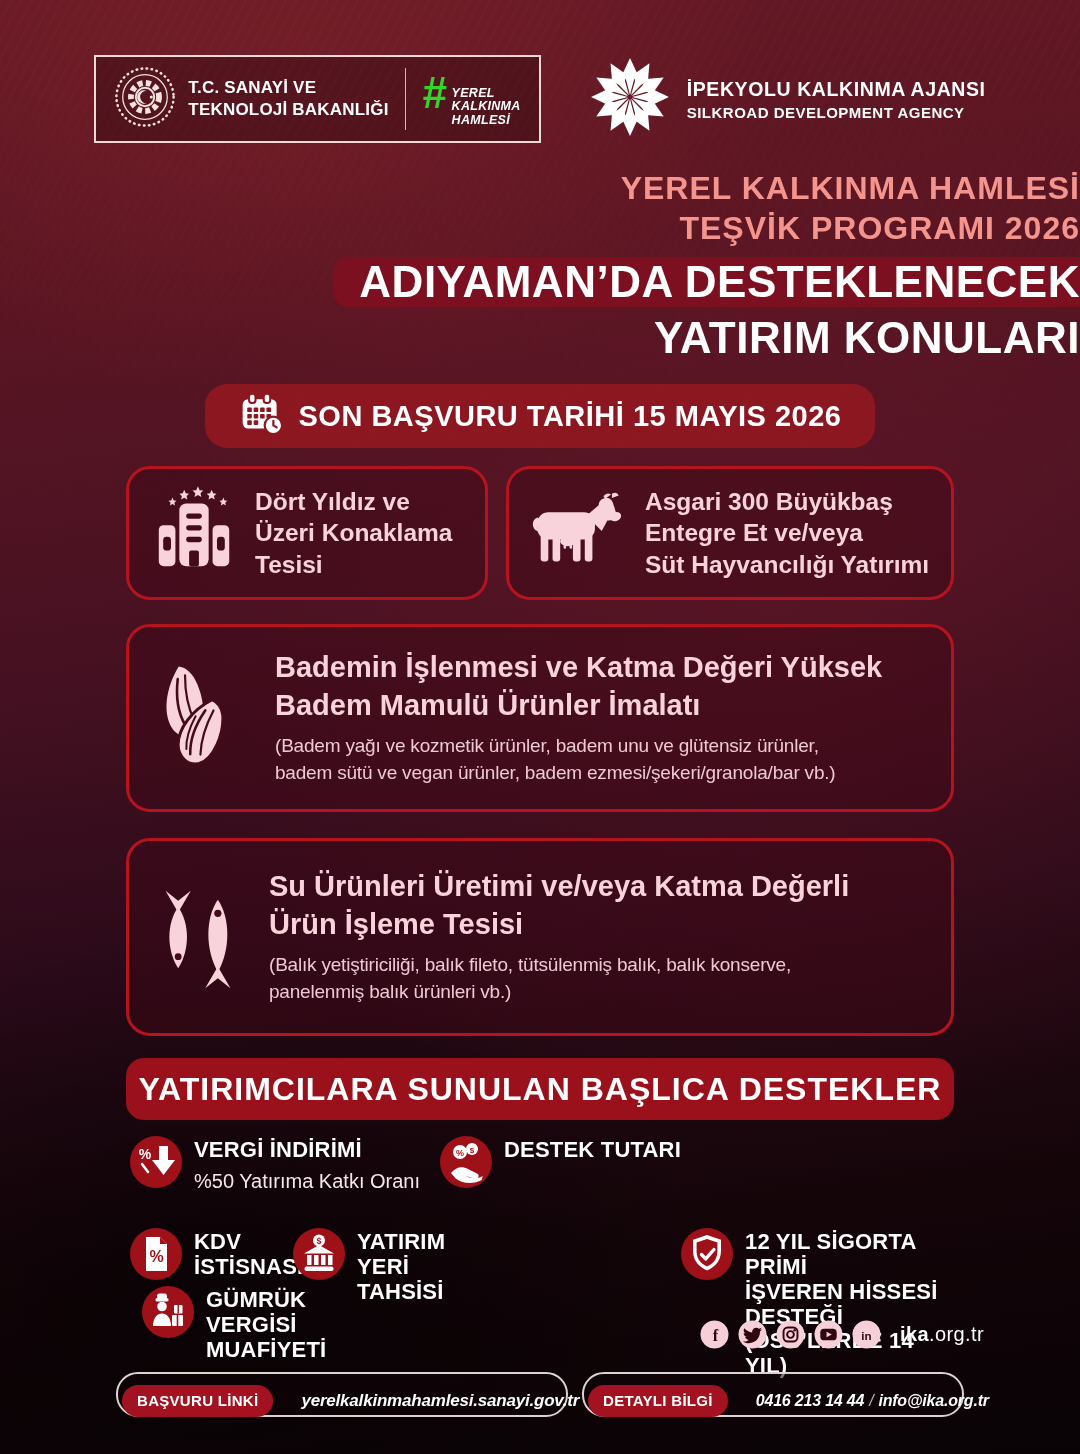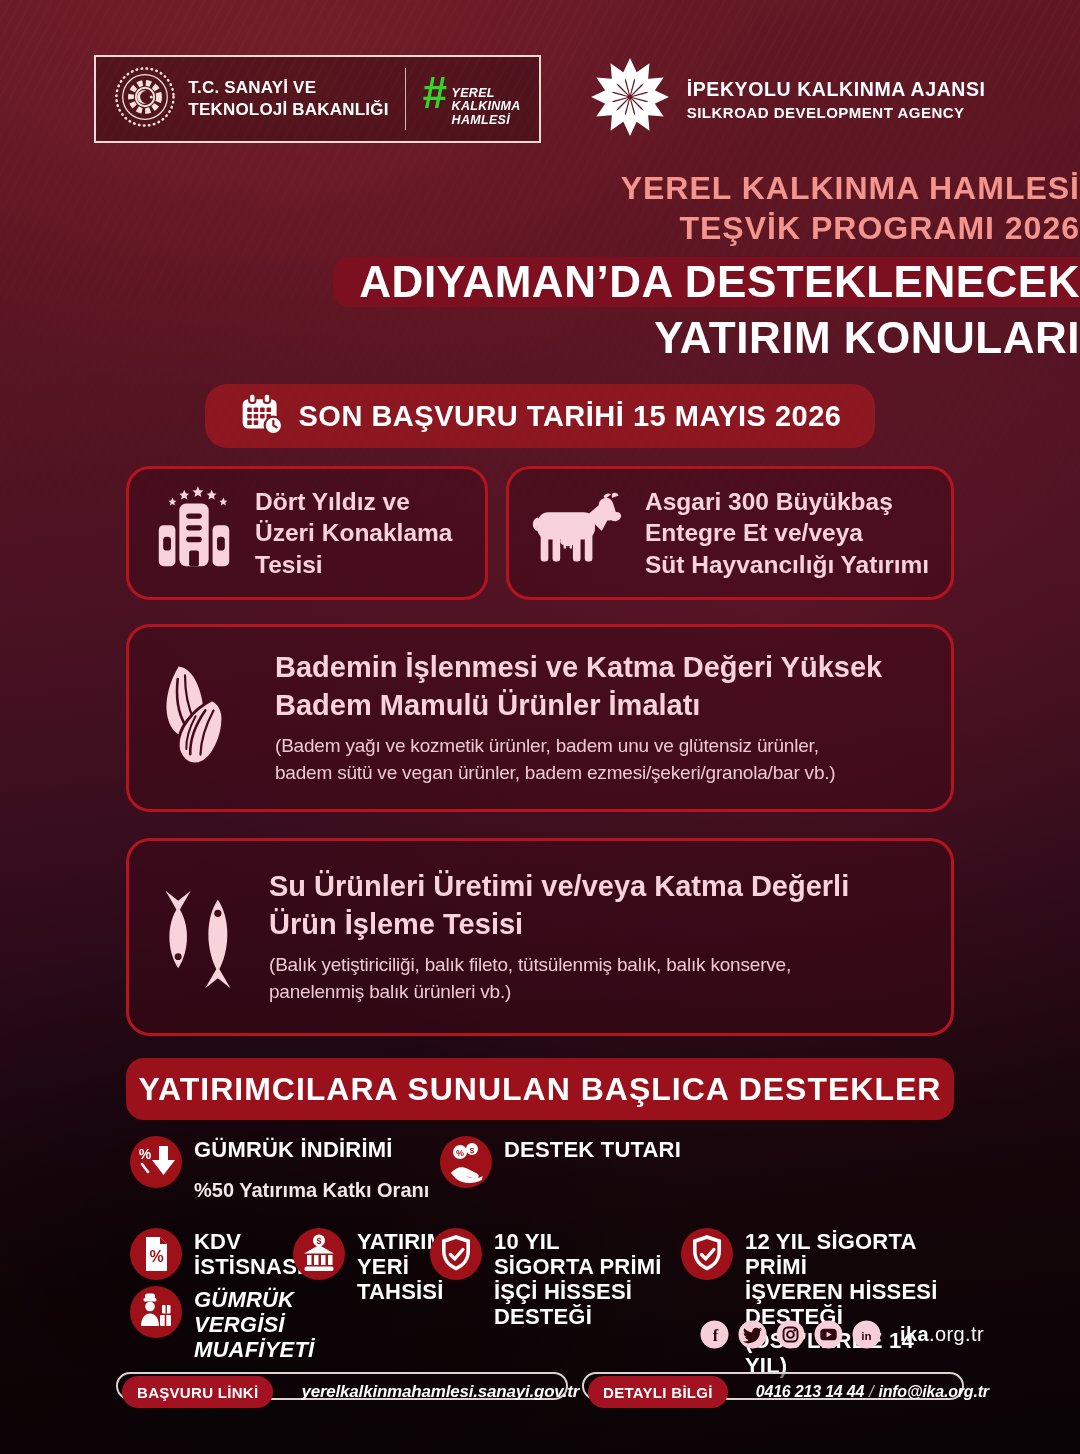--- a/index.html
+++ b/index.html
@@ -55,37 +55,37 @@
   .big-card-sub{font-size:19px;font-weight:400;color:#eec9d3;line-height:1.42;margin-top:9px;
     white-space:pre-line;letter-spacing:-.2px;}
   
   .supports-banner{width:828px;height:62px;margin:22px auto 0;background:#9a101b;border-radius:18px;
     display:flex;align-items:center;justify-content:center;color:#fff;font-size:32px;font-weight:800;
     letter-spacing:1px;box-sizing:border-box;}
   .supports{position:absolute;left:126px;top:1128px;width:828px;height:240px;}
   .sup{position:absolute;display:flex;gap:12px;align-items:flex-start;}
   .badge{flex:0 0 52px;width:52px;height:52px;}
   .sup-title{font-size:22px;font-weight:800;color:#fff;line-height:1.13;letter-spacing:.2px;white-space:pre-line;margin-top:2px;}
-  .sup-desc{font-size:16.5px;font-weight:700;color:#f5e6e8;line-height:1.3;margin-top:14px;white-space:pre-line;letter-spacing:-.3px;}
+  .sup-desc{font-size:16.5px;font-weight:400;color:#f5e6e8;line-height:1.3;margin-top:5px;white-space:pre-line;letter-spacing:-.3px;}
   .sup-desc.big{font-size:20px;letter-spacing:0;}
   .sup-vergi{left:4px;top:8px;}
   .sup-destek{left:314px;top:8px;width:520px;}
   .sup-kdv{left:4px;top:100px;}
   .sup-yatirim{left:167px;top:100px;}
   .sup-sigorta10{left:304px;top:100px;}
   .sup-sigorta12{left:555px;top:100px;justify-content:flex-end;}
-  .sup-gumruk{left:4px;top:158px;font-style:italic;}
+  .sup-gumruk{left:16px;top:158px;}
   .social-row{position:absolute;left:574px;top:192px;display:flex;align-items:center;gap:9px;}
   .social-ico{width:29px;height:29px;border-radius:50%;display:block;}
   .site{margin-left:10px;color:#fff;font-size:20px;letter-spacing:.4px;}
   .site b{font-weight:800;}
   .site span{font-weight:300;}
   
   .footer{position:absolute;top:1372px;left:50%;transform:translateX(-50%);display:flex;gap:14px;}
-  .pill{height:28px;border:2px solid #ddd2d2;border-radius:22px;background:rgba(16,3,7,.55);
+  .pill{height:45px;border:2px solid #ddd2d2;border-radius:22px;background:rgba(16,3,7,.55);
     display:flex;align-items:center;padding:12px 12px 0 4px;box-sizing:border-box;}
   .pill-app{width:452px;}
   .pill-info{width:382px;}
   .pill-badge{height:32px;background:#a31220;border-radius:17px;padding:0 15px;display:flex;align-items:center;
     color:#fff;font-weight:800;font-size:15px;letter-spacing:.3px;white-space:nowrap;}
   .pill-value{color:#fff;font-size:17px;font-weight:600;margin-left:28px;letter-spacing:-.2px;white-space:nowrap;font-style:italic;}
   .pill-value-sm{font-size:16px;}
   .slash{opacity:.7;font-weight:300;margin:0 5px;}
 </style>
 </head>
@@ -294,21 +294,21 @@
     <div class="sup sup-vergi">
       <span class="badge">
         <svg viewBox="0 0 52 52" width="52" height="52">
           <circle cx="26" cy="26" r="26" fill="#9e1118"></circle>
           <text x="15" y="23" font-size="14" font-weight="bold" fill="#fff" text-anchor="middle">%</text>
           <path d="M29 10 h9 v14 h7 l-11.5 15 -11.5 -15 h7 z" fill="#fff"></path>
           <path d="M12 28 l6 8" stroke="#fff" stroke-width="2.5" stroke-linecap="round"></path>
         </svg>
       </span>
       <div>
-        <div class="sup-title">GÜMRÜK İNDİRİMİ</div>
+        <div class="sup-title">VERGİ İNDİRİMİ</div>
         <div class="sup-desc big">%50 Yatırıma Katkı Oranı</div>
       </div>
     </div>
 
     <div class="sup sup-destek">
       <span class="badge">
         <svg viewBox="0 0 52 52" width="52" height="52">
           <circle cx="26" cy="26" r="26" fill="#9e1118"></circle>
           <circle cx="20" cy="16" r="7" fill="#fff"></circle>
           <text x="20" y="19.5" font-size="9" font-weight="bold" fill="#9e1118" text-anchor="middle">%</text>
@@ -347,34 +347,20 @@
           <rect x="28" y="27" width="4.5" height="10" fill="#fff"></rect>
           <rect x="35" y="27" width="4.5" height="10" fill="#fff"></rect>
           <rect x="11.5" y="38.5" width="29" height="4.5" rx="2" fill="#fff"></rect>
         </svg>
       </span>
       <div class="sup-title">YATIRIM
 YERİ
 TAHSİSİ</div>
     </div>
 
-    <div class="sup sup-sigorta10">
-      <span class="badge">
-        <svg viewBox="0 0 52 52" width="52" height="52">
-          <circle cx="26" cy="26" r="26" fill="#9e1118"></circle>
-          <path d="M26 7 l14 4.8 v11 c0 9.8 -5.8 16 -14 19.6 c-8.2 -3.6 -14 -9.8 -14 -19.6 v-11 z" fill="#fff"></path>
-          <path d="M26 11 l10.4 3.6 v8.8 c0 7.2 -4.2 12.2 -10.4 15 c-6.2 -2.8 -10.4 -7.8 -10.4 -15 v-8.8 z" fill="#9e1118"></path>
-          <path d="M20.5 26.5 l4.2 4.4 8.2 -9.4" stroke="#fff" stroke-width="3.4" fill="none" stroke-linecap="round" stroke-linejoin="round"></path>
-        </svg>
-      </span>
-      <div class="sup-title">10 YIL
-SİGORTA PRİMİ
-İŞÇİ HİSSESİ
-DESTEĞİ</div>
-    </div>
 
     <div class="sup sup-sigorta12">
       <span class="badge">
         <svg viewBox="0 0 52 52" width="52" height="52">
           <circle cx="26" cy="26" r="26" fill="#9e1118"></circle>
           <path d="M26 7 l14 4.8 v11 c0 9.8 -5.8 16 -14 19.6 c-8.2 -3.6 -14 -9.8 -14 -19.6 v-11 z" fill="#fff"></path>
           <path d="M26 11 l10.4 3.6 v8.8 c0 7.2 -4.2 12.2 -10.4 15 c-6.2 -2.8 -10.4 -7.8 -10.4 -15 v-8.8 z" fill="#9e1118"></path>
           <path d="M20.5 26.5 l4.2 4.4 8.2 -9.4" stroke="#fff" stroke-width="3.4" fill="none" stroke-linecap="round" stroke-linejoin="round"></path>
         </svg>
       </span>

